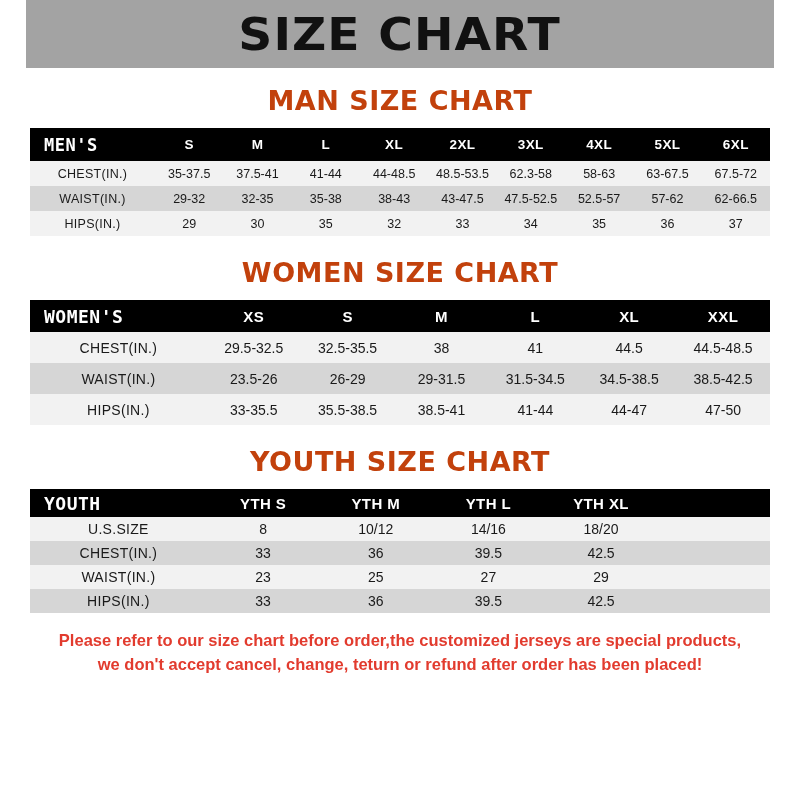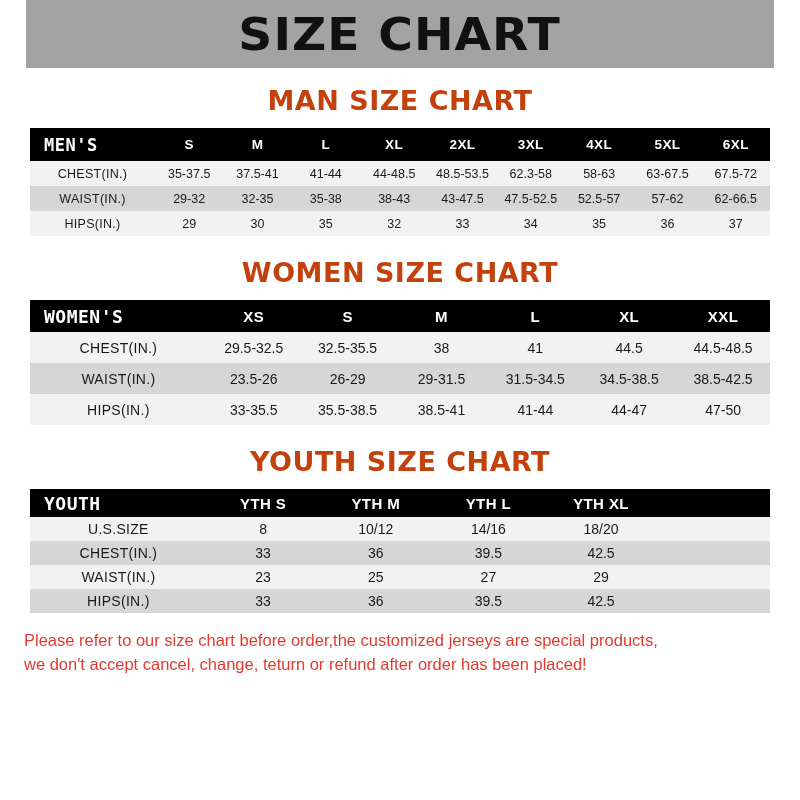--- a/index.html
+++ b/index.html
@@ -119,21 +119,22 @@
   #youth-table thead th.first-col { font-size: 18px; }
   #youth-table tbody td.first-col { font-size: 14px; }
 
   
   .note {
     margin: 16px 24px 0 24px;
     color: #e23b2e;
     font-family: "Liberation Sans", sans-serif;
     font-size: 16.5px;
     line-height: 1.45;
-    text-align: left;
+    text-align: center;
+    font-weight: bold;
   }
   .note div { white-space: nowrap; }
 </style>
 </head>
 <body>
 
 <div class="page">
 
   <div class="banner">
     <div class="banner-left-white"></div>

